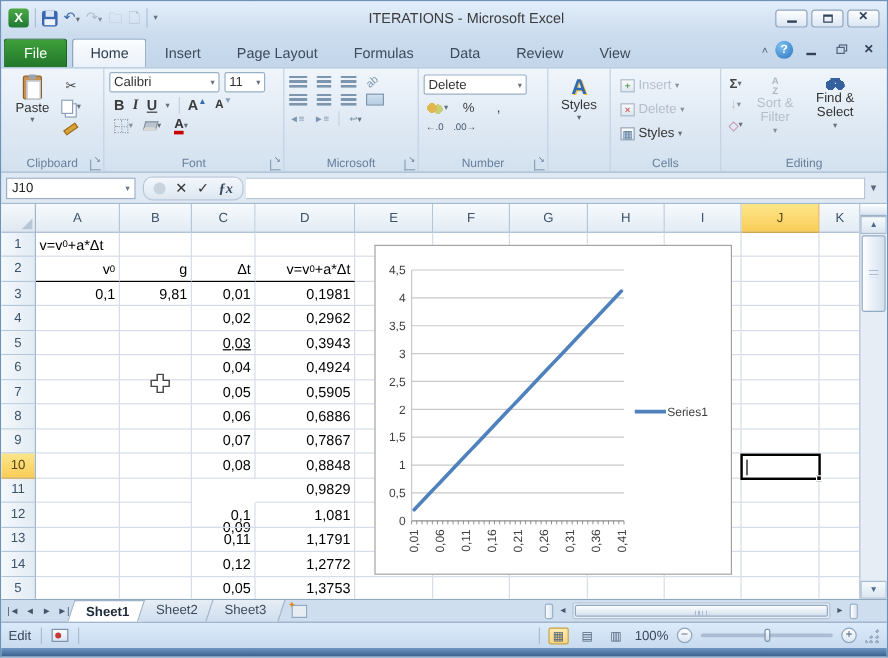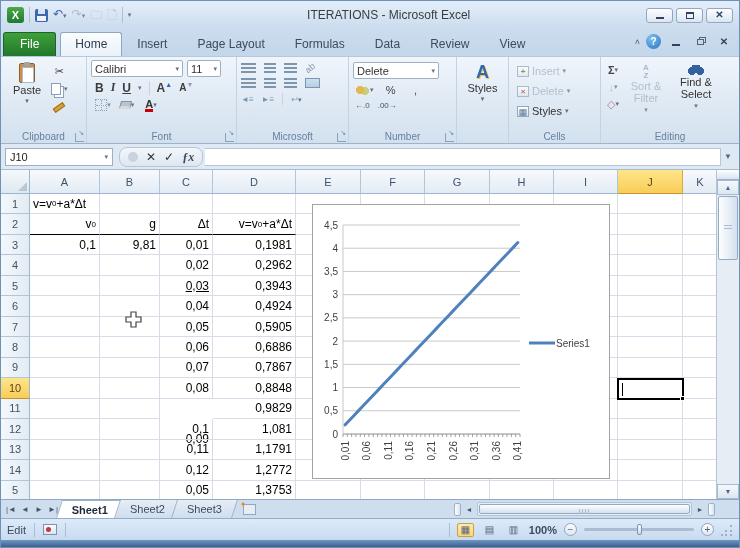--- a/index.html
+++ b/index.html
@@ -155,21 +155,21 @@
   .hthumb::after { content:""; position:absolute; left:50%; margin-left:-6px; top:4px; width:12px; height:5px; background:repeating-linear-gradient(90deg,#a9bcd2 0 1px, transparent 1px 3px); }
 
   
   .statusbar { height:22px; background:linear-gradient(#dcebfa,#c8daee); border-top:1px solid #97abc4; display:flex; align-items:center; font-size:11px; color:#3b4a5c; padding:0 6px; gap:8px; flex:0 0 auto; }
   .ssep { width:1px; height:14px; background:#aabdd2; }
   .ic-macro { width:14px; height:11px; border:1px solid #7e93ab; background:linear-gradient(#f7fafc,#dbe5f0); position:relative; }
   .ic-macro::after { content:""; position:absolute; left:2px; top:2px; width:5px; height:5px; background:#c23a3a; border-radius:50%; }
   .sb-right { margin-left:auto; display:flex; align-items:center; gap:7px; }
   .viewbtn { width:17px; height:14px; display:flex; align-items:center; justify-content:center; font-size:10px; color:#51637a; border:1px solid transparent; }
   .viewbtn.cur { background:linear-gradient(#fde9b0,#fbd77a); border:1px solid #c9a23e; border-radius:2px; }
-  .zoomlab { color:#3b4a5c;font-weight:bold; }
+  .zoomlab { color:#3b4a5c; }
   .zbtn { width:13px; height:13px; border-radius:50%; border:1px solid #8fa5be; background:linear-gradient(#fdfeff,#dde7f2); color:#51637a; font-size:10px; line-height:11px; text-align:center; }
   .ztrack { width:110px; height:3px; background:#aabdd2; border-radius:2px; position:relative; }
   .ztick { position:absolute; left:50%; top:-3px; width:1px; height:9px; background:#8fa5be; }
   .zthumb { position:absolute; left:50%; margin-left:-2px; top:-4px; width:5px; height:11px; background:linear-gradient(#fdfeff,#cfdce9); border:1px solid #7e93ab; border-radius:2px; }
   .grip { width:12px; height:12px; background:
       radial-gradient(circle at 10px 2px,#9db0c5 1.5px,transparent 1.5px),
       radial-gradient(circle at 10px 7px,#9db0c5 1.5px,transparent 1.5px),
       radial-gradient(circle at 5px 7px,#9db0c5 1.5px,transparent 1.5px),
       radial-gradient(circle at 10px 11px,#9db0c5 1.5px,transparent 1.5px),
       radial-gradient(circle at 5px 11px,#9db0c5 1.5px,transparent 1.5px),

